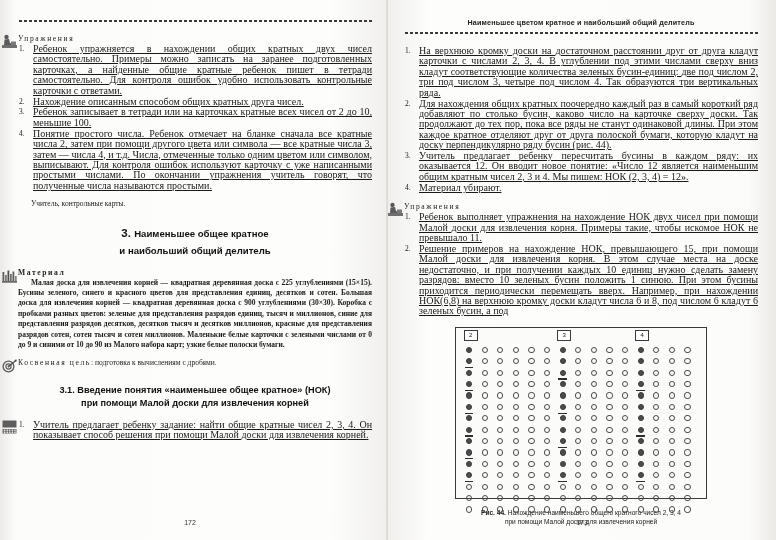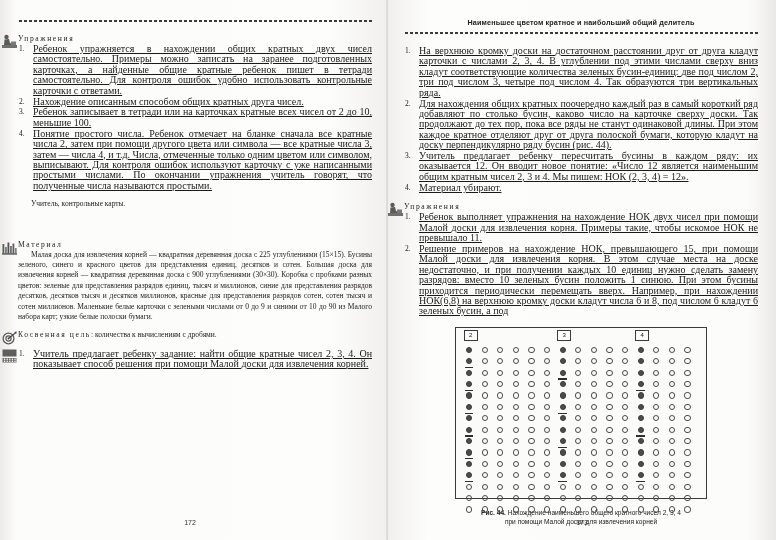--- a/index.html
+++ b/index.html
@@ -213,22 +213,27 @@
         <li>Ребенок записывает в тетради или на карточках кратные всех чисел от 2 до 10, меньшие 100.</li>
         <li>Понятие простого числа. Ребенок отмечает на бланке сначала все кратные числа 2, затем при помощи другого цвета или символа — все кратные числа 3, затем — числа 4, и т.д. Числа, отмеченные только одним цветом или символом, выписывают. Для контроля ошибок используют карточку с уже написанными простыми числами. По окончании упражнения учитель говорят, что полученные числа называются простыми.</li>
       </ol>
     </div>
 
     <div class="sect" style="margin-top:8px;">
       <p class="tight indent">Учитель, контрольные карты.</p>
     </div>
 
 
-
-    <div class="sect" style="margin-top:30px;">
+    <h2 class="chap">
+      <span>3.</span>
+      <span class="sm">Наименьшее общее кратное</span>
+      <span class="l2">и наибольший общий делитель</span>
+    </h2>
+
+    <div class="sect" style="margin-top:10px;font-weight:bold;">
       <div class="icobox" style="top:1px;">
         <svg width="15" height="14" viewBox="0 0 15 14">
           <rect x="0.5" y="3" width="1.8" height="9" fill="#5d5d5d"></rect>
           <rect x="3" y="6" width="1.8" height="6" fill="#7a7a7a"></rect>
           <rect x="5.5" y="1.5" width="1.8" height="10.5" fill="#4f4f4f"></rect>
           <rect x="8" y="5" width="1.8" height="7" fill="#707070"></rect>
           <rect x="10.5" y="2.5" width="1.8" height="9.5" fill="#5d5d5d"></rect>
           <rect x="12.9" y="7" width="1.8" height="5" fill="#838383"></rect>
           <rect x="0" y="12.2" width="15" height="1.4" fill="#4a4a4a"></rect>
         </svg>
@@ -241,24 +246,28 @@
       <div class="icobox" style="top:1px;">
         <svg width="15" height="14" viewBox="0 0 15 14">
           <circle cx="6.5" cy="7.5" r="5.4" fill="none" stroke="#5a5a5a" stroke-width="1.3"></circle>
           <circle cx="6.5" cy="7.5" r="2.6" fill="none" stroke="#5a5a5a" stroke-width="1.2"></circle>
           <circle cx="6.5" cy="7.5" r="0.9" fill="#3f3f3f"></circle>
           <path d="M6.5 7.5 L14.2 1.2" stroke="#4a4a4a" stroke-width="1.1" fill="none"></path>
           <path d="M12.2 1.0 L14.6 0.6 L14.2 3.0 Z" fill="#4a4a4a"></path>
         </svg>
       </div>
       <p class="body noind" style="text-indent:0;">
-        <span class="lbl" style="display:inline;letter-spacing:1.6px;">Косвенная цель</span><span>: количества к вычислениям с дробями.</span>
+        <span class="lbl" style="display:inline;letter-spacing:1.6px;">Косвенная цель</span><span>: подготовка к вычислениям с дробями.</span>
       </p>
     </div>
 
+    <h3 class="sub">
+      <span>3.1. Введение понятия «наименьшее общее кратное» (НОК)</span><br>
+      <span>при помощи Малой доски для извлечения корней</span>
+    </h3>
 
     <div class="sect" style="margin-top:8px;">
       <div class="icobox" style="top:0px;">
         <svg width="15" height="14" viewBox="0 0 15 14">
           <rect x="0.5" y="0.5" width="14" height="7" fill="#5e5e5e"></rect>
           <rect x="0.5" y="9" width="14" height="4.5" fill="#6d6d6d"></rect>
           <circle cx="2.6" cy="10.2" r="0.75" fill="#fff"></circle>
           <circle cx="5.2" cy="10.2" r="0.75" fill="#fff"></circle>
           <circle cx="7.8" cy="10.2" r="0.75" fill="#fff"></circle>
           <circle cx="10.4" cy="10.2" r="0.75" fill="#fff"></circle>

